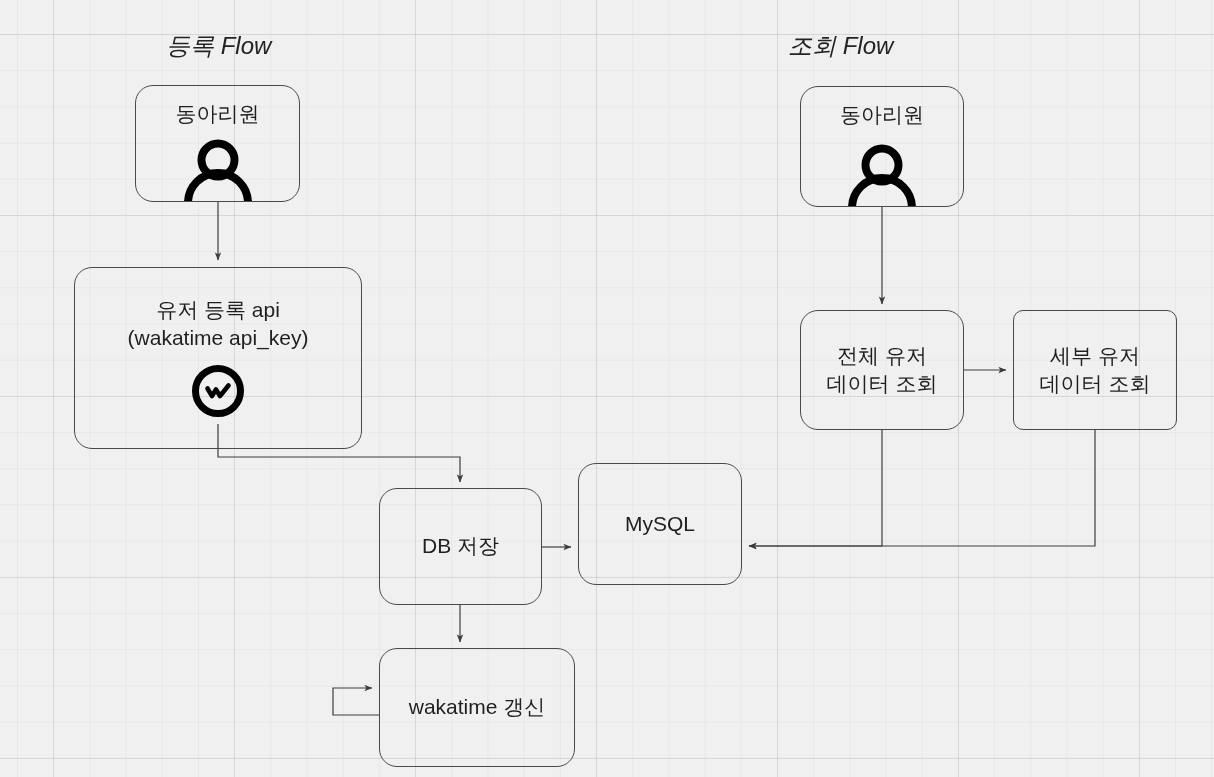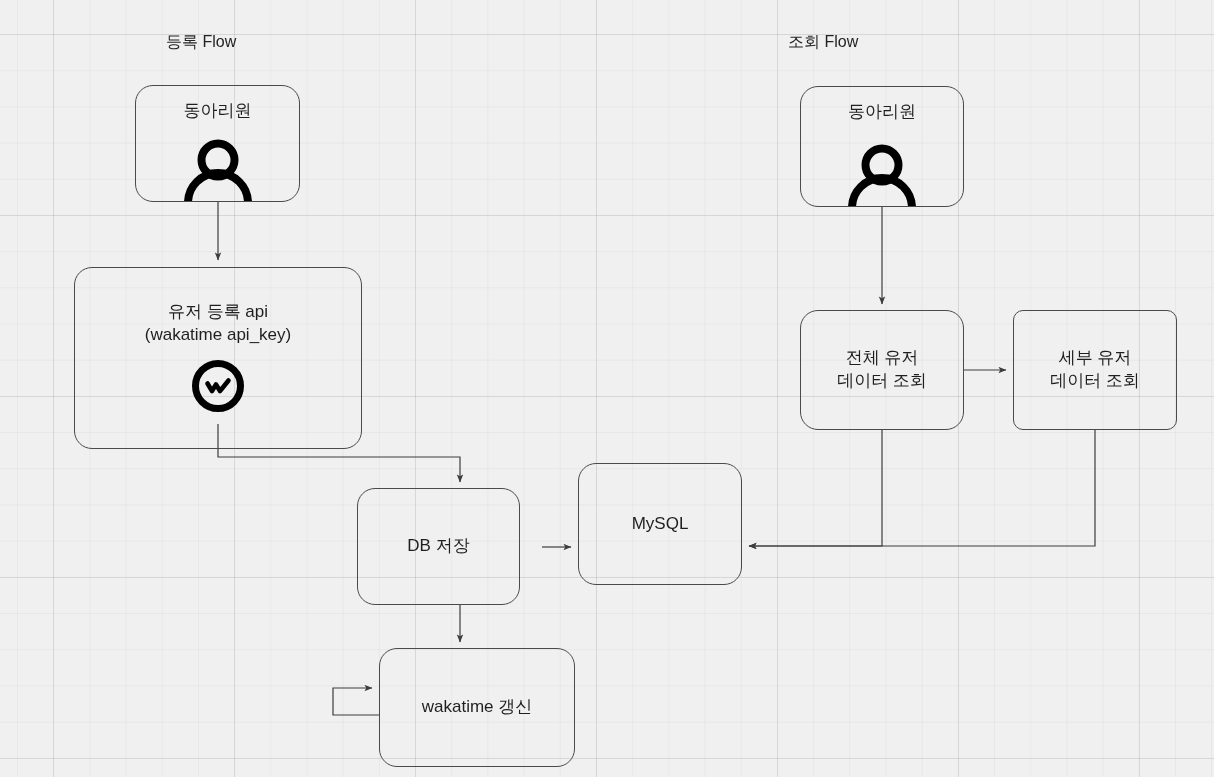--- a/index.html
+++ b/index.html
@@ -47,21 +47,21 @@
     position: absolute;
     box-sizing: border-box;
     border: 1px solid #4a4a4a;
     border-radius: 18px;
     background: transparent;
     display: flex;
     flex-direction: column;
     align-items: center;
     justify-content: center;
     color: #1f1f1f;
-    font-size: 17px;
+    font-size: 21px;
     line-height: 1.35;
     text-align: center;
     overflow: hidden;
   }
   .node .label {
     white-space: pre-line;
   }
   .actor-node {
     justify-content: flex-start;
     padding-top: 14px;
@@ -75,23 +75,24 @@
     transform: translateX(-50%);
     bottom: 0;
   }
   .waka-logo {
     margin-top: 10px;
     display: block;
   }
   .flow-title {
     position: absolute;
     color: #232323;
-    font-size: 16px;
+    font-size: 24px;
     line-height: 1;
     white-space: nowrap;
+    font-style: italic;
   }
 </style>
 </head>
 <body>
 
 <div id="canvas">
 
   <svg class="svg-layer" viewBox="0 0 1214 777" width="1214" height="777">
     <defs>
       <marker id="arrowhead" markerWidth="9" markerHeight="9" refX="7.6" refY="3.2" orient="auto" markerUnits="userSpaceOnUse">
@@ -135,21 +136,21 @@
 
   <div class="node" style="left:74px; top:267px; width:288px; height:182px;">
     <div class="label">유저 등록 api
 (wakatime api_key)</div>
     <svg class="waka-logo" width="58" height="58" viewBox="0 0 58 58">
       <circle cx="29" cy="29" r="22.5" fill="none" stroke="#000" stroke-width="7"></circle>
       <path d="M18.5,26.5 L23,34 L27,27.5 L31,34 L39.5,23.5" fill="none" stroke="#000" stroke-width="4.6" stroke-linecap="round" stroke-linejoin="round"></path>
     </svg>
   </div>
 
-  <div class="node" style="left:357px; top:488px; width:163px; height:117px;">
+  <div class="node" style="left:379px; top:488px; width:163px; height:117px;">
     <div class="label">DB 저장</div>
   </div>
 
   <div class="node" style="left:578px; top:463px; width:164px; height:122px;align-items:center;">
     <div class="label">MySQL</div>
   </div>
 
   <div class="node" style="left:379px; top:648px; width:196px; height:119px;">
     <div class="label">wakatime 갱신</div>
   </div>

